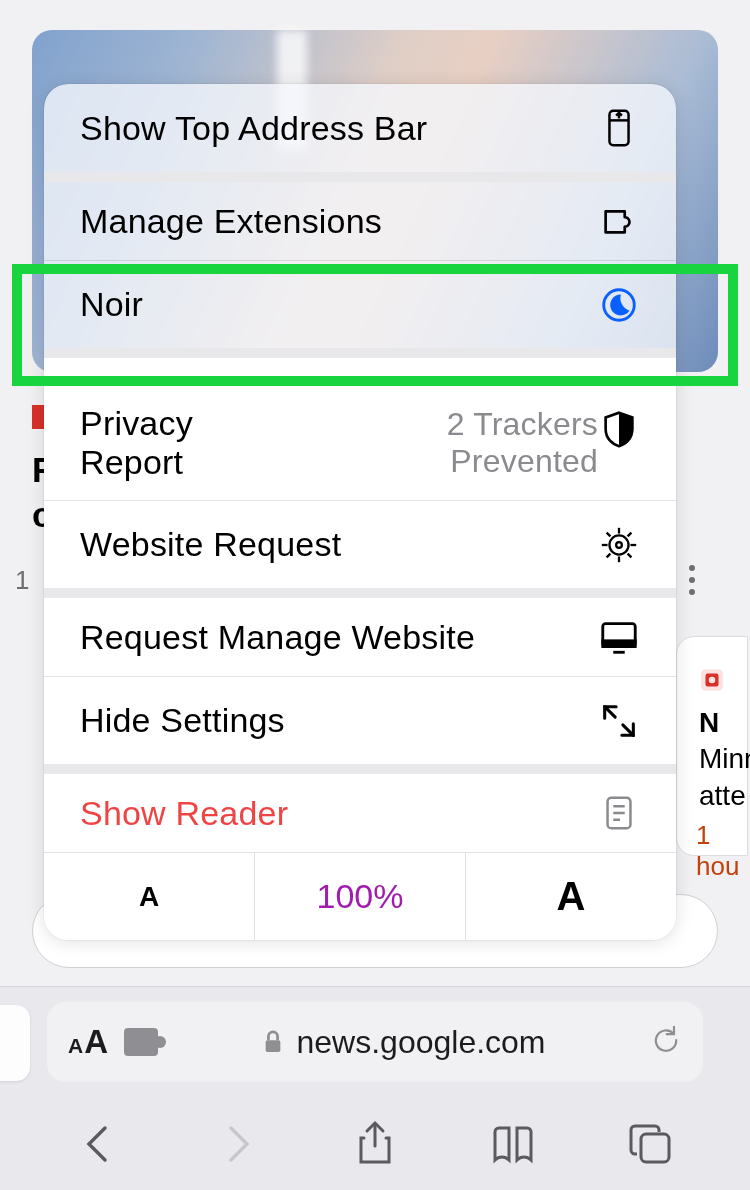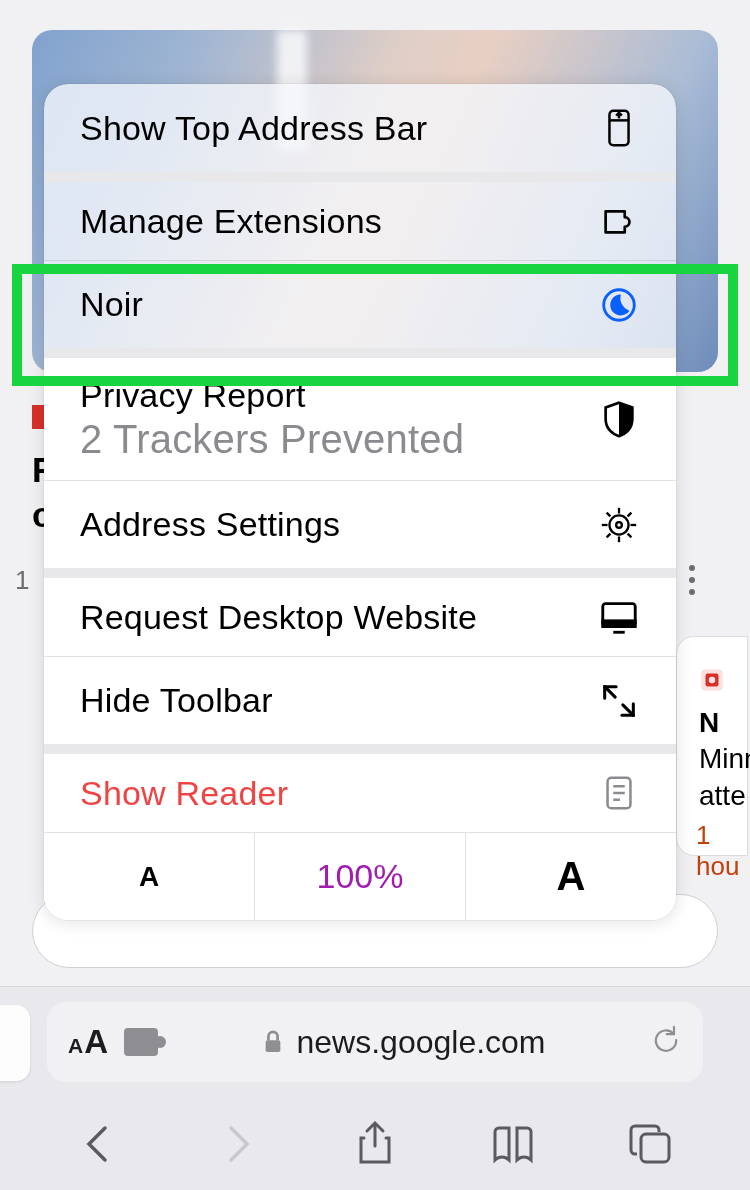--- a/index.html
+++ b/index.html
@@ -88,22 +88,22 @@
     padding:0 36px;
     font-size:34px;
     font-weight:400;
     letter-spacing:.2px;
     min-height:88px;
   }
   .row-frosted { background:rgba(245,247,252,.78); backdrop-filter: blur(2px); }
   .row-white { background:#fff; }
   .thin-sep { border-top:1px solid rgba(0,0,0,.11); }
   .thick-sep { border-top:10px solid #e8e8eb; }
-  .menu-row .text { display:flex; flex-direction:column; }
-  .menu-row .sub { font-size:40px; color:#8a8a8f; margin-top:2px;}
+  .menu-row .text { display:flex; flex-direction:row;margin-top:28px; }
+  .menu-row .sub { font-size:32px; color:#8a8a8f; margin-top:2px;text-align:right;}
   .menu-row.tall { padding-top:18px; padding-bottom:18px; }
   .menu-row.disabled { color:#ef4444; }
 
   .icon-box { width:42px; height:42px; display:flex;align-items:center;justify-content:center; flex:0 0 auto; }
   .icon-box svg { width:42px; height:42px; }
 
   
   .highlight-frame{
     position:absolute;
     left:12px;
@@ -279,52 +279,52 @@
     </span>
     <span class="icon-box">
       <svg viewBox="0 0 44 44">
         <path d="M22 5 L36 10 V22 C36 32 29 38 22 40 C15 38 8 32 8 22 V10 Z" fill="none" stroke="#000" stroke-width="2.8"></path>
         <path d="M22 5 L36 10 V22 C36 32 29 38 22 40 V5 Z" fill="#000"></path>
       </svg>
     </span>
   </div>
 
   <div class="menu-row row-white thin-sep">
-    <span>Address Settings</span>
+    <span>Website Request</span>
     <span class="icon-box">
       <svg viewBox="0 0 44 44" fill="none" stroke="#000" stroke-width="2.4">
         <circle cx="22" cy="22" r="10"></circle>
         <circle cx="22" cy="22" r="3"></circle>
         <g stroke-width="2.4">
           <line x1="22" y1="4" x2="22" y2="10"></line>
             <line x1="22" y1="34" x2="22" y2="40"></line>
           <line x1="4" y1="22" x2="10" y2="22"></line>
             <line x1="34" y1="22" x2="40" y2="22"></line>
           <line x1="9" y1="9" x2="13" y2="13"></line>
             <line x1="31" y1="31" x2="35" y2="35"></line>
           <line x1="35" y1="9" x2="31" y2="13"></line>
             <line x1="13" y1="31" x2="9" y2="35"></line>
         </g>
       </svg>
     </span>
   </div>
 
   <div class="menu-row row-white thick-sep">
-    <span>Request Desktop Website</span>
+    <span>Request Manage Website</span>
     <span class="icon-box">
       <svg viewBox="0 0 44 44" fill="none" stroke="#000" stroke-width="3">
         <rect x="5" y="8" width="34" height="24" rx="3"></rect>
         <rect x="5" y="26" width="34" height="6" fill="#000"></rect>
         <line x1="16" y1="38" x2="28" y2="38"></line>
       </svg>
     </span>
   </div>
 
   <div class="menu-row row-white thin-sep">
-    <span>Hide Toolbar</span>
+    <span>Hide Settings</span>
     <span class="icon-box">
       <svg viewBox="0 0 44 44" fill="none" stroke="#000" stroke-width="3.2" stroke-linecap="round">
         <polyline points="7,19 7,7 19,7"></polyline>
           <line x1="7" y1="7" x2="18" y2="18"></line>
         <polyline points="37,25 37,37 25,37"></polyline>
           <line x1="37" y1="37" x2="26" y2="26"></line>
       </svg>
     </span>
   </div>
 

